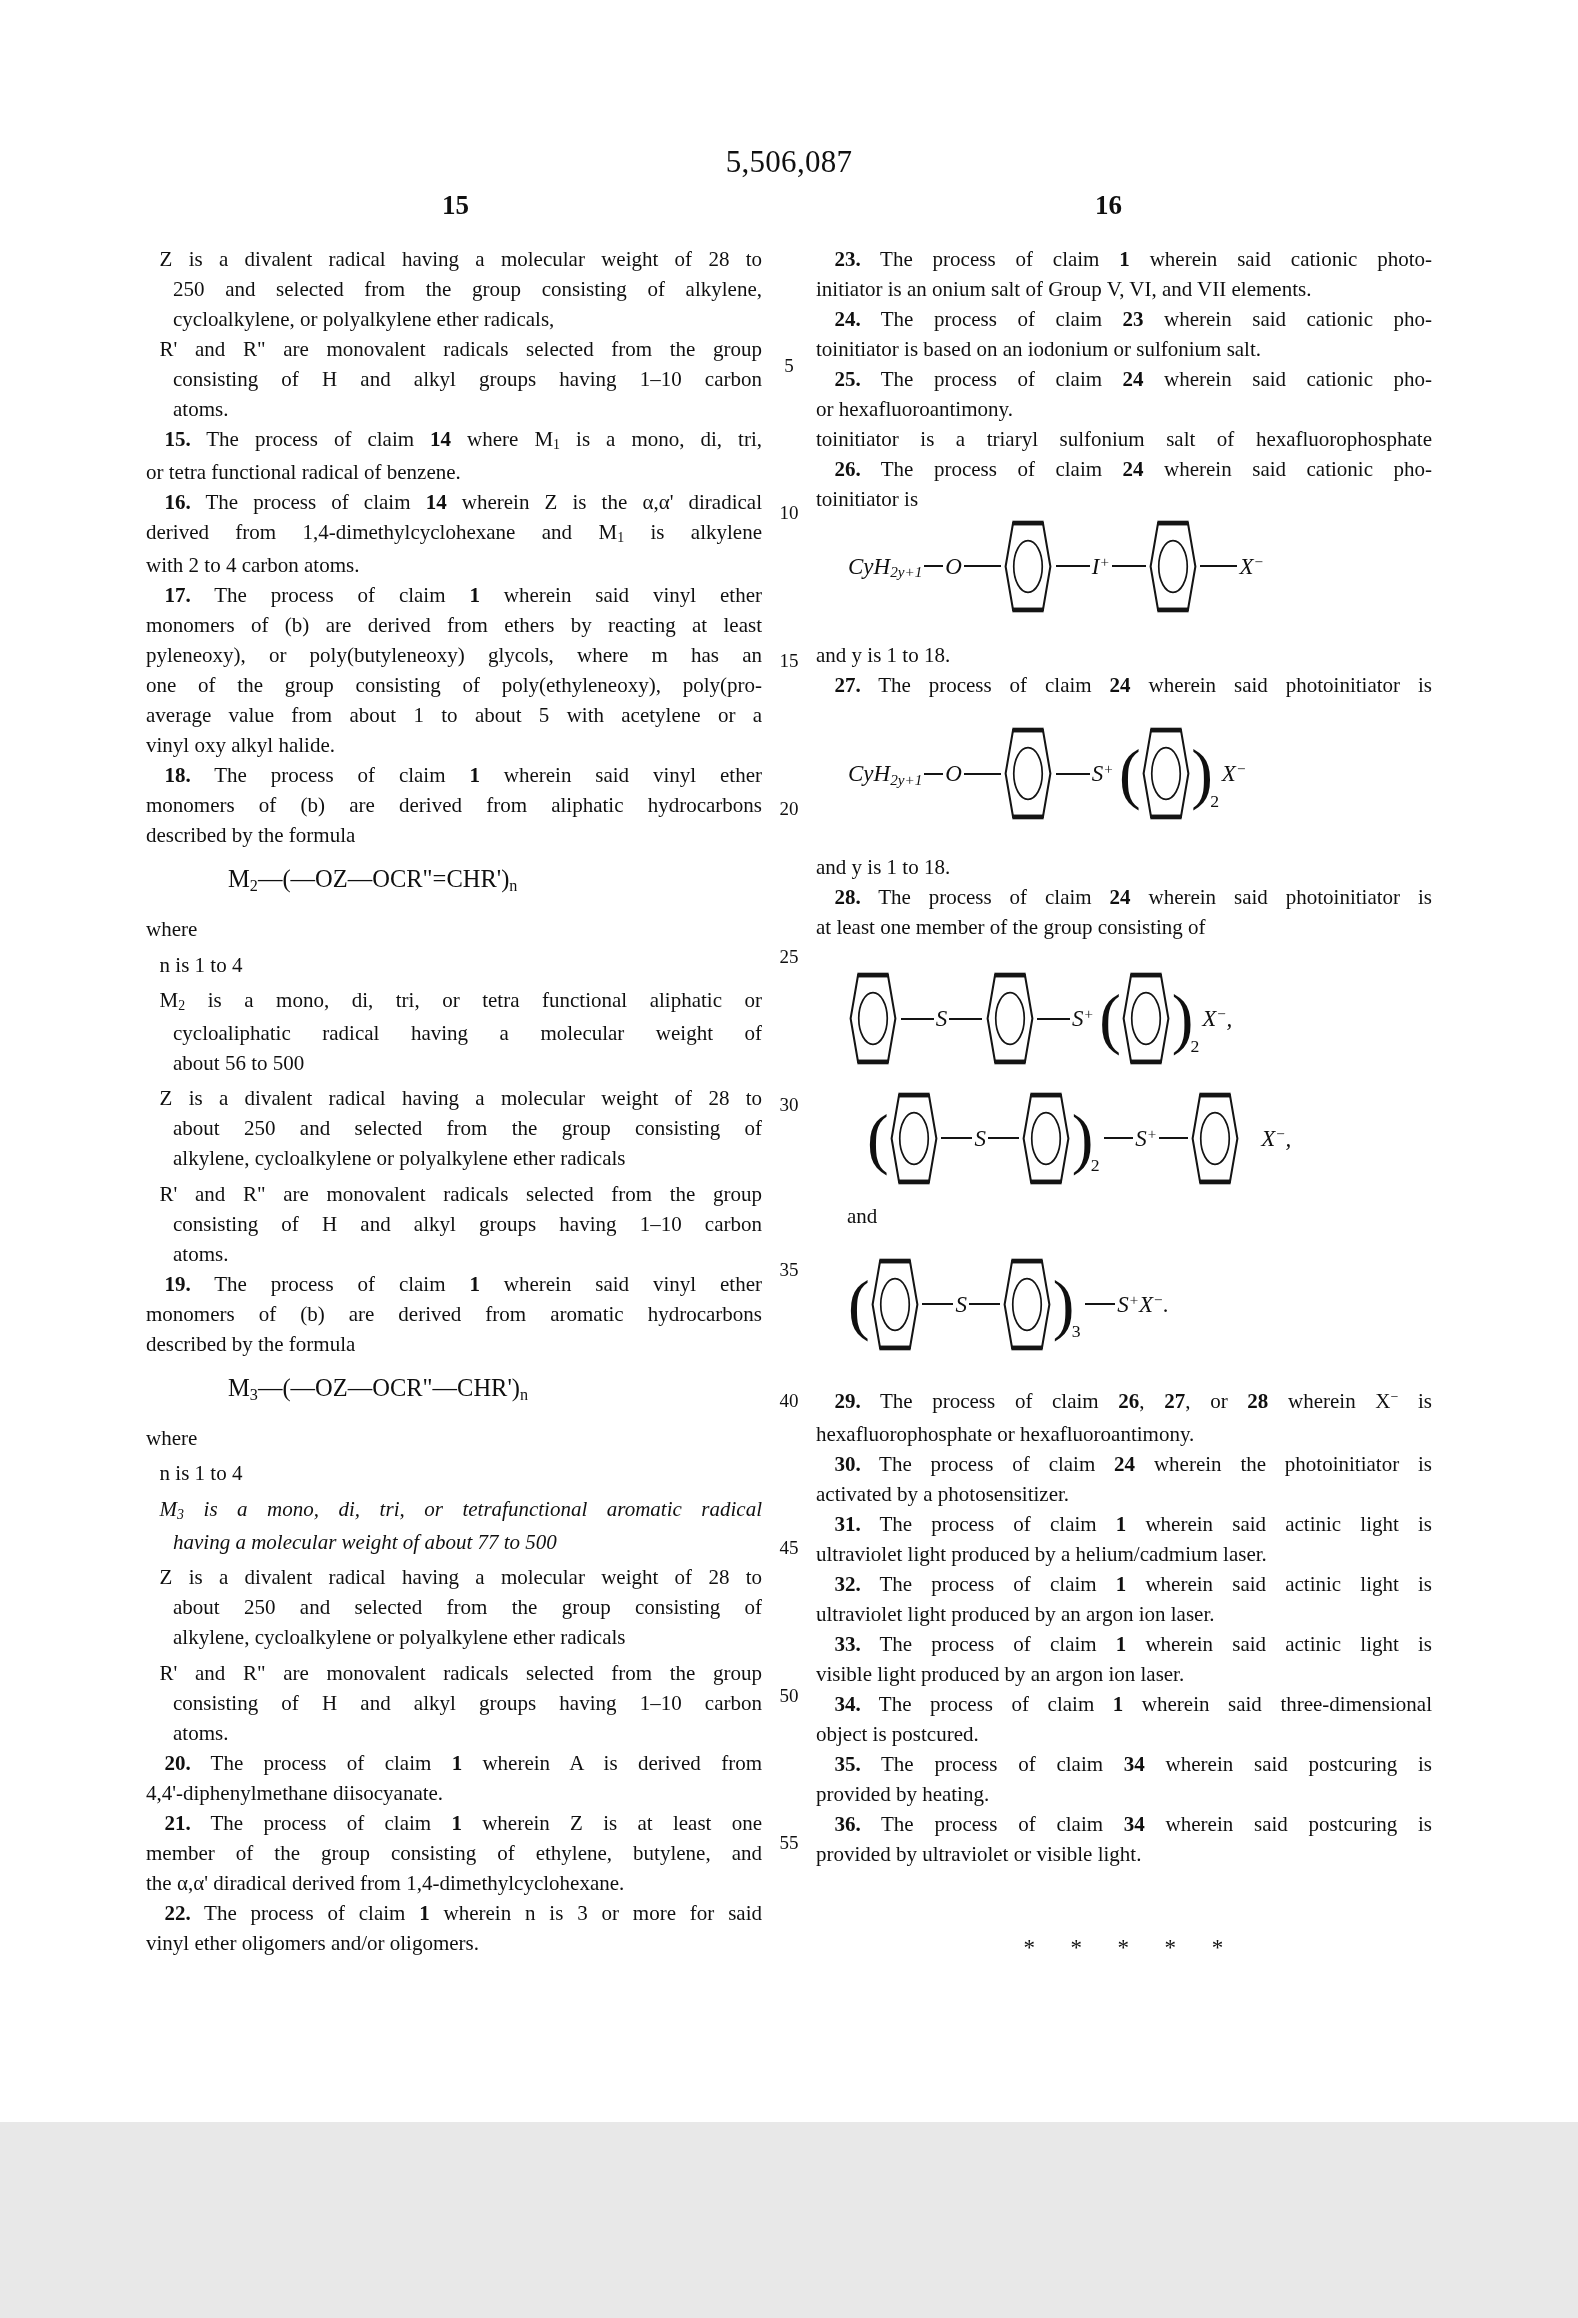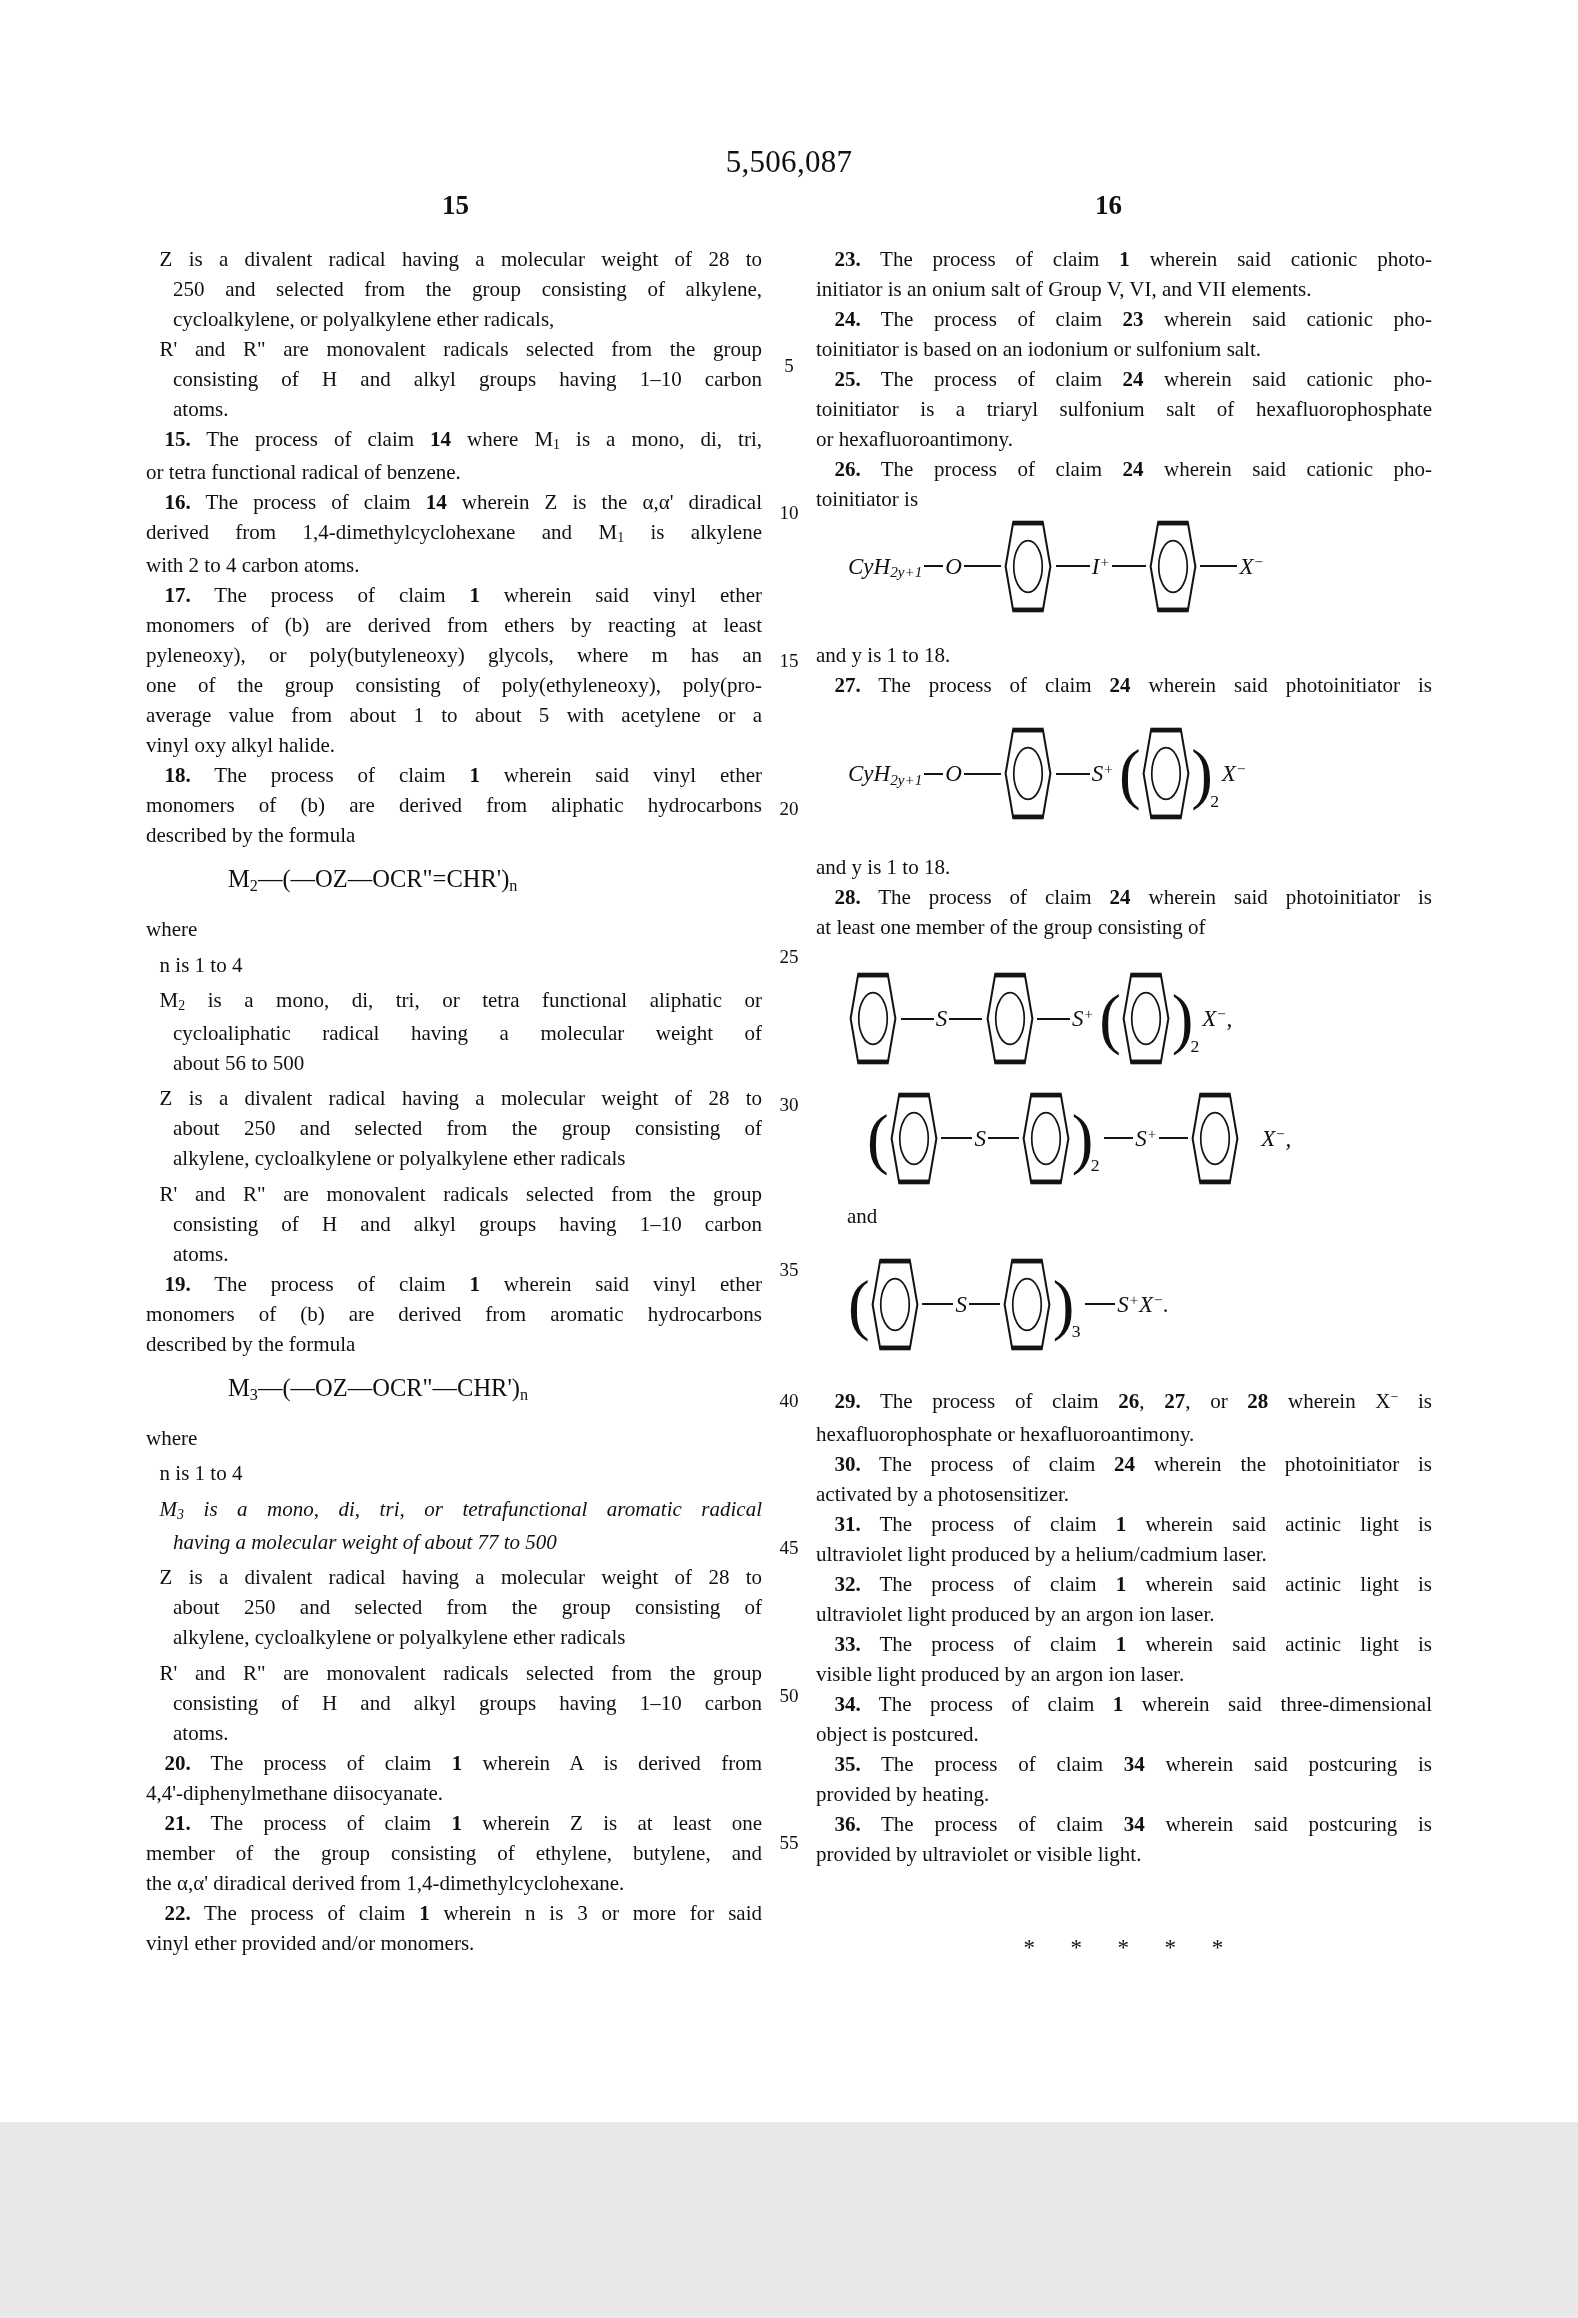--- a/index.html
+++ b/index.html
@@ -130,36 +130,36 @@
         <div class="line cf jl"><b>20.</b> The process of claim <b>1</b> wherein A is derived from</div>
         <div class="line cb">4,4'-diphenylmethane diisocyanate.</div>
       </div>
       <div class="blk claim">
         <div class="line cf jl"><b>21.</b> The process of claim <b>1</b> wherein Z is at least one</div>
         <div class="line cb jl">member of the group consisting of ethylene, butylene, and</div>
         <div class="line cb">the α,α' diradical derived from 1,4-dimethylcyclohexane.</div>
       </div>
       <div class="blk claim">
         <div class="line cf jl"><b>22.</b> The process of claim <b>1</b> wherein n is 3 or more for said</div>
-        <div class="line cb">vinyl ether provided and/or monomers.</div>
+        <div class="line cb">vinyl ether oligomers and/or oligomers.</div>
       </div>
     </div>
   <div class="column right-col" id="right-col">
       <div class="blk claim">
         <div class="line cf jl"><b>23.</b> The process of claim <b>1</b> wherein said cationic photo-</div>
         <div class="line cb">initiator is an onium salt of Group V, VI, and VII elements.</div>
       </div>
       <div class="blk claim">
         <div class="line cf jl"><b>24.</b> The process of claim <b>23</b> wherein said cationic pho-</div>
         <div class="line cb">toinitiator is based on an iodonium or sulfonium salt.</div>
       </div>
       <div class="blk claim">
         <div class="line cf jl"><b>25.</b> The process of claim <b>24</b> wherein said cationic pho-</div>
+        <div class="line cb">or hexafluoroantimony.</div>
         <div class="line cb jl">toinitiator is a triaryl sulfonium salt of hexafluorophosphate</div>
-        <div class="line cb">or hexafluoroantimony.</div>
       </div>
       <div class="blk claim">
         <div class="line cf jl"><b>26.</b> The process of claim <b>24</b> wherein said cationic pho-</div>
         <div class="line cb">toinitiator is</div>
       </div>
       <div class="blk struct" style="margin-top: 2.7px;">
         <span class="slabel">CyH<span class="sb">2y+1</span></span>
         <div class="bond" style="width: 19px;"></div>
         <span class="slabel">O</span>
         <div class="bond" style="width: 37px;"></div>

